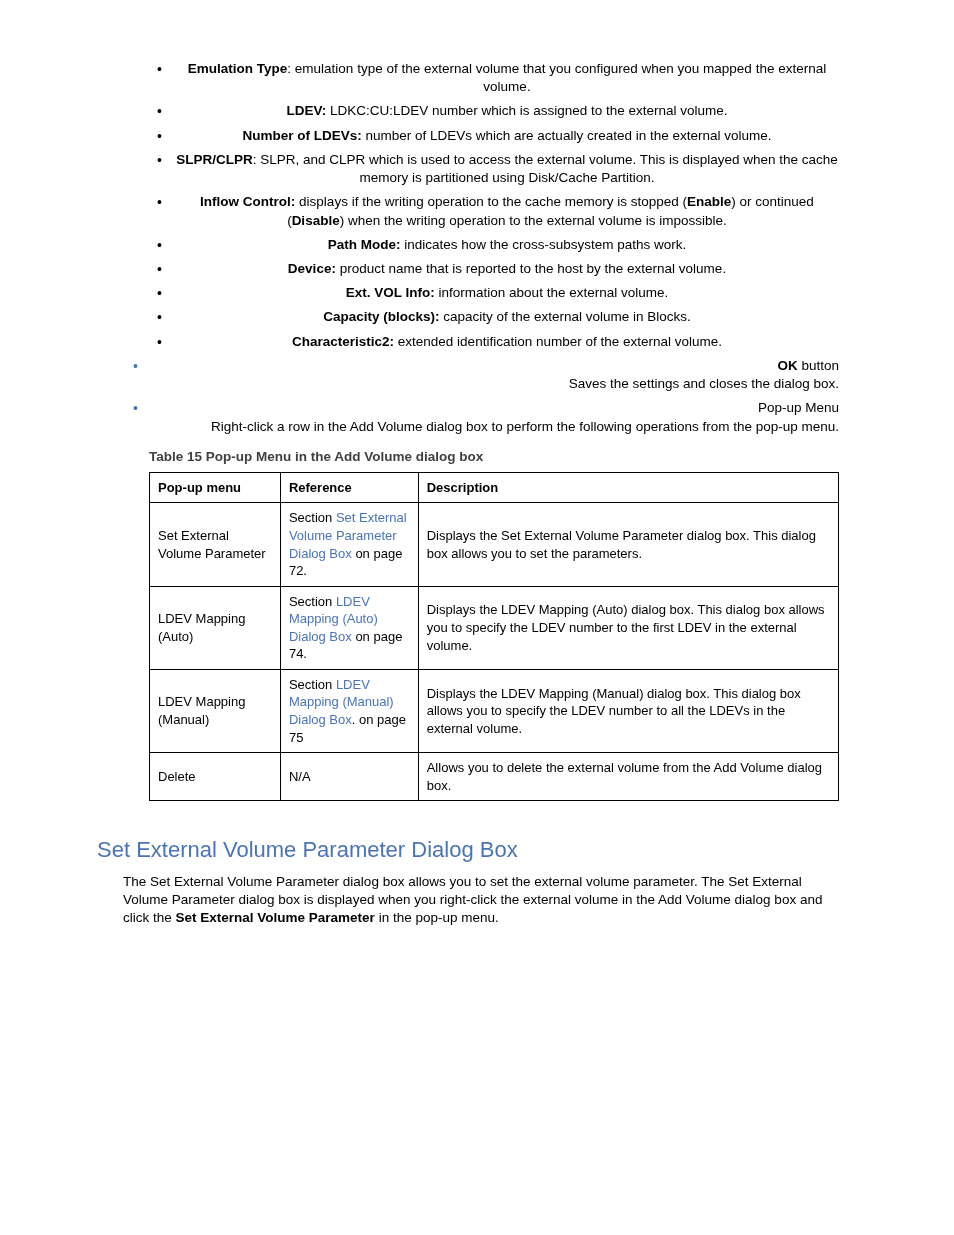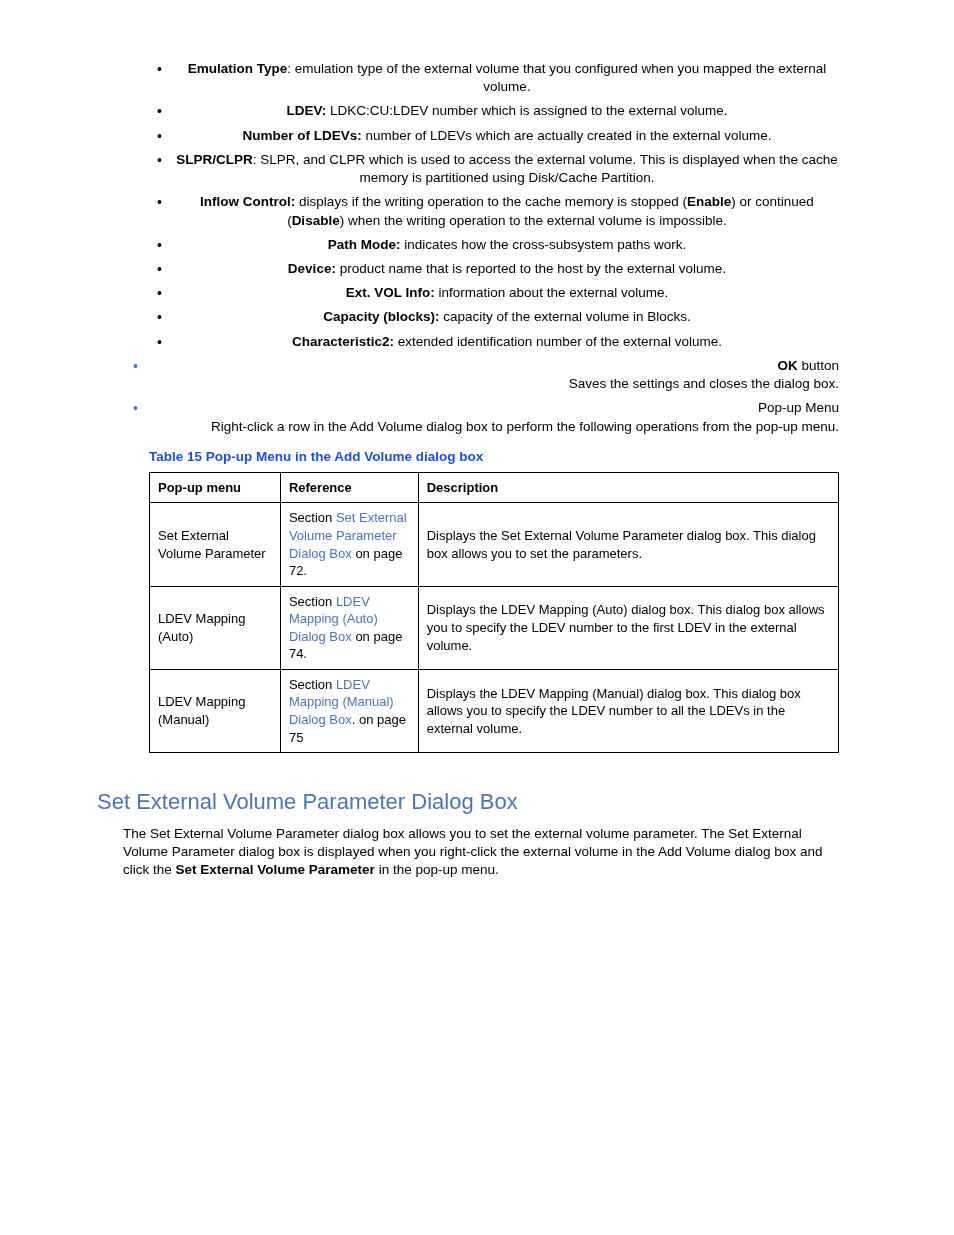--- a/index.html
+++ b/index.html
@@ -45,21 +45,21 @@
   ul.inner > li::before {
     content: "•";
     position: absolute;
     left: 0;
     top: 0;
     color: #000;
     font-size: 14px;
   }
   b { font-weight: bold; }
   .table-caption {
-    color: #1d4ed8;
+    color: #404040;
     font-weight: bold;
     margin: 12px 0 6px 34px;
   }
   table {
     border-collapse: collapse;
     margin-left: 34px;
     width: calc(100% - 34px);
     font-size: 13px;
   }
   th, td {
@@ -124,19 +124,24 @@
     <tr>
       <td>LDEV Mapping (Auto)</td>
       <td><span>Section </span><span class="link">LDEV Mapping (Auto) Dialog Box</span><span> on page 74.</span></td>
       <td>Displays the LDEV Mapping (Auto) dialog box. This dialog box allows you to specify the LDEV number to the first LDEV in the external volume.</td>
     </tr>
     <tr>
       <td>LDEV Mapping (Manual)</td>
       <td><span>Section </span><span class="link">LDEV Mapping (Manual) Dialog Box</span><span>. on page 75</span></td>
       <td>Displays the LDEV Mapping (Manual) dialog box. This dialog box allows you to specify the LDEV number to all the LDEVs in the external volume.</td>
     </tr>
+    <tr>
+      <td>Delete</td>
+      <td>N/A</td>
+      <td>Allows you to delete the external volume from the Add Volume dialog box.</td>
+    </tr>
   </tbody>
 </table>
 
 <h2 class="section">Set External Volume Parameter Dialog Box</h2>
 <div class="section-para">
   <span>The Set External Volume Parameter dialog box allows you to set the external volume parameter. The Set External Volume Parameter dialog box is displayed when you right-click the external volume in the Add Volume dialog box and click the </span><b>Set External Volume Parameter</b><span> in the pop-up menu.</span>
 </div>
 
 </body></html>

